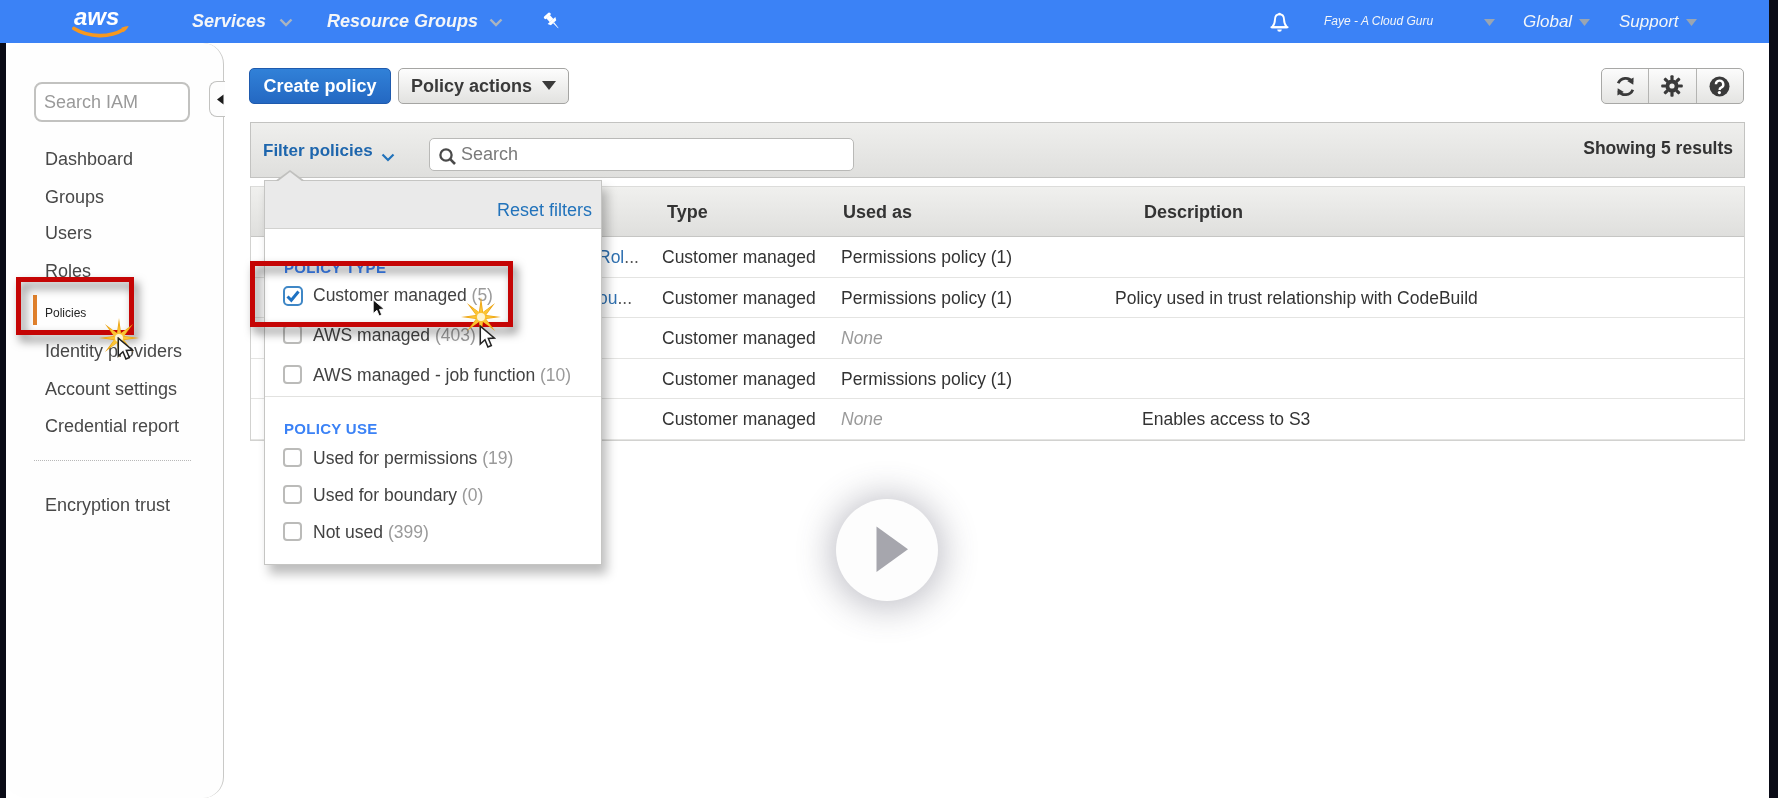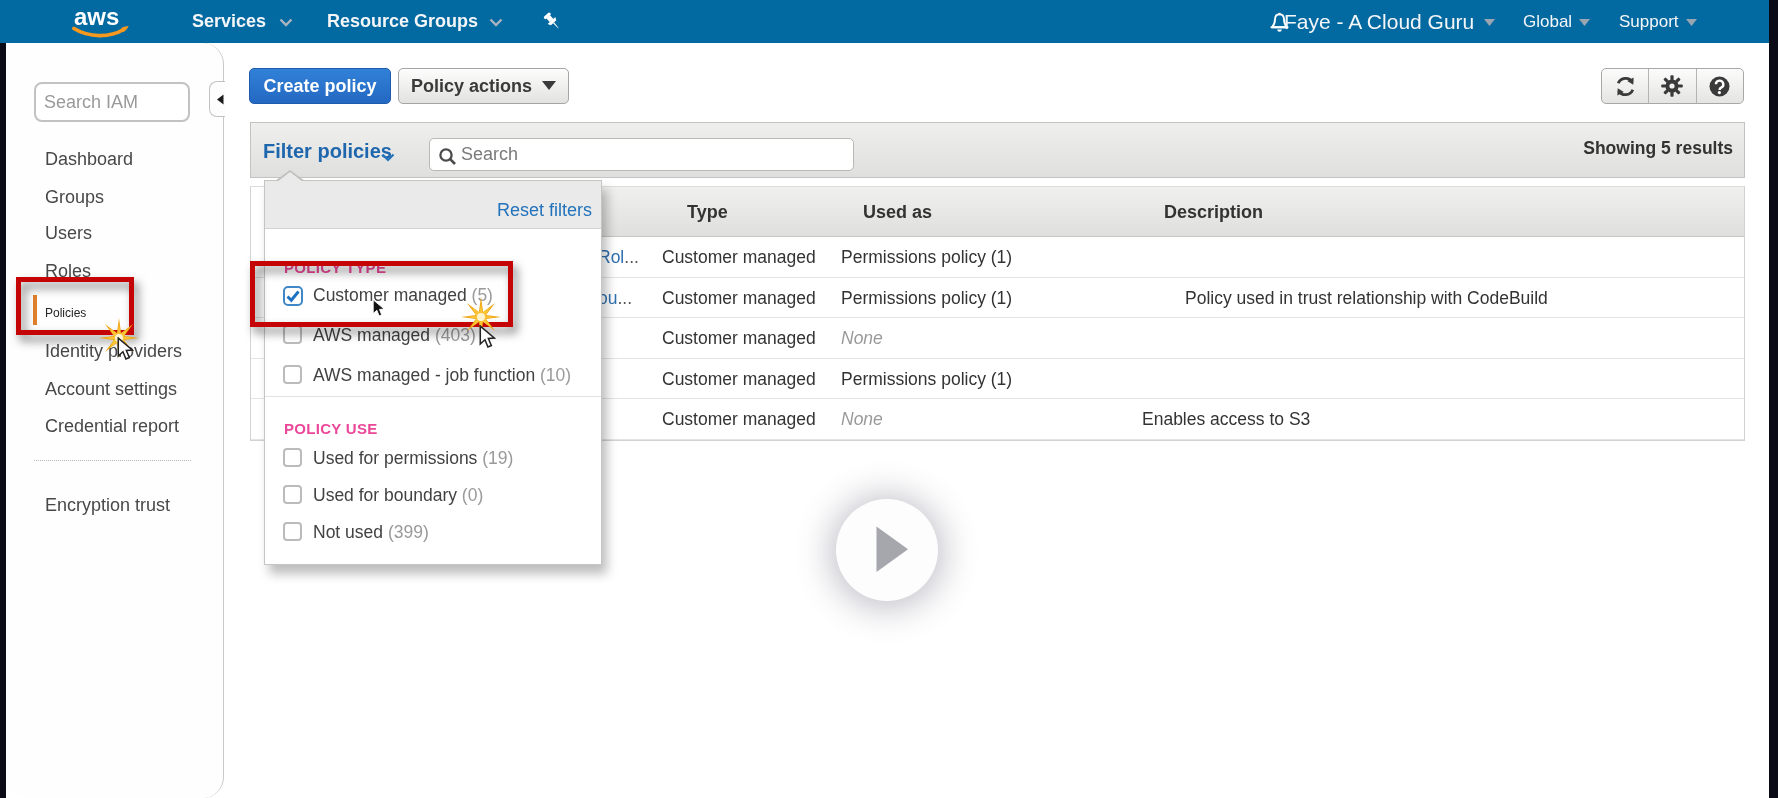--- a/index.html
+++ b/index.html
@@ -1,21 +1,21 @@
 <!DOCTYPE html>
 <html><head>
 <meta charset="utf-8">
 <style>
 * { margin:0; padding:0; box-sizing:border-box; }
 html,body { width:1778px; height:798px; background:#fff; font-family:"Liberation Sans", sans-serif; overflow:hidden; -webkit-font-smoothing:antialiased; }
 #page { position:relative; width:1778px; height:798px; }
 .abs { position:absolute; }
 
 
-#navbar { left:0; top:0; width:1769px; height:43px; background:#0369a1; }
+#navbar { left:0; top:0; width:1769px; height:43px; background:#3b82f6;font-style:italic; }
 .navtxt { position:absolute; top:0; height:43px; line-height:43px; color:#f4f6f8; font-size:18px; white-space:nowrap;text-align:right; }
 .navbold { font-weight:bold; }
 
 
 #stripL { left:0; top:43px; width:6px; height:755px; background:#0a0b16; }
 #stripR { left:1769px; top:0; width:9px; height:798px; background:#0a0b16; }
 
 
 #sidebar { left:6px; top:43px; width:218px; height:755px; background:#fefefe; border-right:1px solid #c9c9c7;border-radius:21px; }
 #searchiam { position:absolute; left:28px; top:39px; width:156px; height:40px; border:2px solid #c2c2c0; border-radius:8px; background:#fff; color:#9a9a9a; font-size:18px; line-height:36px; padding-left:8px; }
@@ -29,40 +29,40 @@
 .btn { position:absolute; top:68px; height:36px; border-radius:5px; font-size:18px; font-weight:bold; text-align:center; }
 #btn-create { left:249px; width:142px; background:linear-gradient(#3181d8,#2468c2); border:1px solid #1f5aad; color:#fff; line-height:34px; }
 #btn-actions { left:398px; width:171px; background:linear-gradient(#fdfdfd,#e2e2e0); border:1px solid #a5a5a3; color:#3a3a3a; line-height:34px; }
 #btn-actions .tri { display:inline-block; width:0; height:0; border-left:7px solid transparent; border-right:7px solid transparent; border-top:9px solid #3a3a3a; margin-left:10px; vertical-align:middle; margin-top:-4px; }
 #icongroup { left:1601px; top:68px; width:143px; height:36px; border:1px solid #a8a8a6; border-radius:5px; background:linear-gradient(#fcfcfc,#e4e4e2); display:flex; }
 #icongroup .cell { flex:1; display:flex; align-items:center; justify-content:center; }
 #icongroup .cell + .cell { border-left:1px solid #b4b4b2; }
 
 
 #filterbar { left:250px; top:122px; width:1495px; height:56px; background:linear-gradient(#efefed,#dfdfdd); border:1px solid #c3c3c1; }
-#filterpolicies { position:absolute; left:12px; top:0; height:56px; line-height:56px; color:#1e66ad; font-size:20px; font-weight:bold; }
+#filterpolicies { position:absolute; left:12px; top:0; height:56px; line-height:56px; color:#1e66ad; font-size:17px; font-weight:bold; }
 #tsearch { position:absolute; left:178px; top:15px; width:425px; height:33px; background:#fff; border:1px solid #b9b9b7; border-radius:5px; color:#7a7a7a; font-size:18px; line-height:31px; padding-left:31px; }
 #showing { position:absolute; right:11px; top:0; height:51px; line-height:51px; font-size:17.5px; font-weight:bold; color:#333; }
 
 #tablebody { left:250px; top:186px; width:1495px; border:1px solid #d2d2d0; border-top:1px solid #dcdcda; background:#fff; }
-#thead { height:50px; background:linear-gradient(#f0f0ee,#dfdfdd); border-bottom:1px solid #c6c6c4; position:relative;margin-left:20px; }
+#thead { height:50px; background:linear-gradient(#f0f0ee,#dfdfdd); border-bottom:1px solid #c6c6c4; position:relative; }
 .th { position:absolute; top:0; height:50px; line-height:50px; font-weight:bold; font-size:18px; color:#333; }
 .trow { position:relative; height:40.5px; border-bottom:1px solid #e4e4e2; }
 .td { position:absolute; top:0; height:40.5px; line-height:40.5px; font-size:17.5px; color:#333; white-space:nowrap; }
 .none { color:#9a9a9a; font-style:italic; }
 .linkblue { color:#2e70b0; }
 .linkdots { color:#555; }
 
 
 #panel { left:264px; top:180px; width:338px; height:385px; background:#fff; border:1px solid #c5c5c3; box-shadow:5px 9px 10px rgba(0,0,0,0.26); z-index:5; }
 #panelhead { position:absolute; left:0; top:0; width:100%; height:48px; background:#eaeaea; border-bottom:1px solid #d2d2d0; }
 #resetfilters { position:absolute; right:9px; top:5px; height:48px; line-height:48px; color:#2273bb; font-size:18px; }
 #notch1 { position:absolute; left:10px; top:-11px; width:0; height:0; border-left:15px solid transparent; border-right:15px solid transparent; border-bottom:11px solid #c0c0be; }
 #notch2 { position:absolute; left:12px; top:-9px; width:0; height:0; border-left:13px solid transparent; border-right:13px solid transparent; border-bottom:10px solid #eaeaea; }
-.ptitle { position:absolute; left:19px; font-size:15px; font-weight:bold; color:#ec4899; letter-spacing:0.3px; }
+.ptitle { position:absolute; left:19px; font-size:15px; font-weight:bold; color:#3b82f6; letter-spacing:0.3px; }
 .prow { position:absolute; left:18px; height:18px; font-size:17.5px; color:#424242; white-space:nowrap; }
 .pcount { color:#9a9a9a; }
 .cb { position:absolute; left:0; top:-1px; width:19px; height:19px; border:2px solid #bbbbb9; border-radius:4px; background:#fff; }
 .plabel { position:absolute; left:30px; top:-1px; line-height:20px; }
 #psep { position:absolute; left:0; top:215px; width:100%; border-top:1px solid #e2e2e0; }
 
 
 .redbox { border:5px solid #c50505; filter:drop-shadow(4px 6px 5px rgba(0,0,0,0.5)); z-index:10; }
 #red1 { left:16px; top:277px; width:118px; height:58px; }
 #red2 { left:250px; top:261px; width:263px; height:66px; }
@@ -97,21 +97,21 @@
           <path d="M5.8 8.2 L16.2 8.2 L14.6 11.4 L7.4 11.4 Z"></path>
           <path d="M10.3 11.4 L11.7 11.4 L11.25 18.5 L10.75 18.5 Z"></path>
         </g>
     </svg>
     <svg class="abs" style="left:1269px;top:12px" width="21" height="22" viewBox="0 0 21 22">
       <path d="M10.5 2.2 C 7.6 2.2 6.1 4.3 6.0 7.3 C 5.9 10.8 5.0 13.2 3.2 15.2 L17.8 15.2 C 16.0 13.2 15.1 10.8 15.0 7.3 C 14.9 4.3 13.4 2.2 10.5 2.2 Z" fill="none" stroke="#fff" stroke-width="1.9" stroke-linejoin="round"></path>
       <line x1="2.4" y1="15.2" x2="18.6" y2="15.2" stroke="#fff" stroke-width="1.9" stroke-linecap="round"></line>
       <circle cx="10.5" cy="2" r="1.3" fill="#fff"></circle>
       <path d="M8.2 17.4 a2.3 2.3 0 0 0 4.6 0 z" fill="#fff"></path>
     </svg>
-    <span class="navtxt" style="left:1284px;font-size:21px">Faye - A Cloud Guru</span>
+    <span class="navtxt" style="left:1324px;font-size:12px">Faye - A Cloud Guru</span>
     <svg class="abs" style="left:1484px;top:19px" width="11" height="7" viewBox="0 0 13 8">
         <path d="M0 0 L13 0 L6.5 8 Z" fill="#9aa5b2"></path>
       </svg>
     <span class="navtxt" style="left:1523px;font-size:17px">Global</span>
     <svg class="abs" style="left:1579px;top:19px" width="11" height="7" viewBox="0 0 13 8">
         <path d="M0 0 L13 0 L6.5 8 Z" fill="#9aa5b2"></path>
       </svg>
     <span class="navtxt" style="left:1619px;font-size:17px">Support</span>
     <svg class="abs" style="left:1686px;top:19px" width="11" height="7" viewBox="0 0 13 8">
         <path d="M0 0 L13 0 L6.5 8 Z" fill="#9aa5b2"></path>
@@ -202,21 +202,21 @@
     </div>
     <div class="trow">
       <div class="td" style="left:347px"><span class="linkblue">Rol</span><span class="linkdots">...</span></div>
       <div class="td" style="left:411px">Customer managed</div>
       <div class="td" style="left:590px">Permissions policy (1)</div>
     </div>
     <div class="trow">
       <div class="td" style="left:347px"><span class="linkblue">ou</span><span class="linkdots">...</span></div>
       <div class="td" style="left:411px">Customer managed</div>
       <div class="td" style="left:590px">Permissions policy (1)</div>
-      <div class="td" style="left:934px">Policy used in trust relationship with CodeBuild</div>
+      <div class="td" style="left:864px">Policy used in trust relationship with CodeBuild</div>
     </div>
     <div class="trow">
       <div class="td" style="left:411px">Customer managed</div>
       <div class="td none" style="left:590px">None</div>
     </div>
     <div class="trow">
       <div class="td" style="left:411px">Customer managed</div>
       <div class="td" style="left:590px">Permissions policy (1)</div>
     </div>
     <div class="trow">

